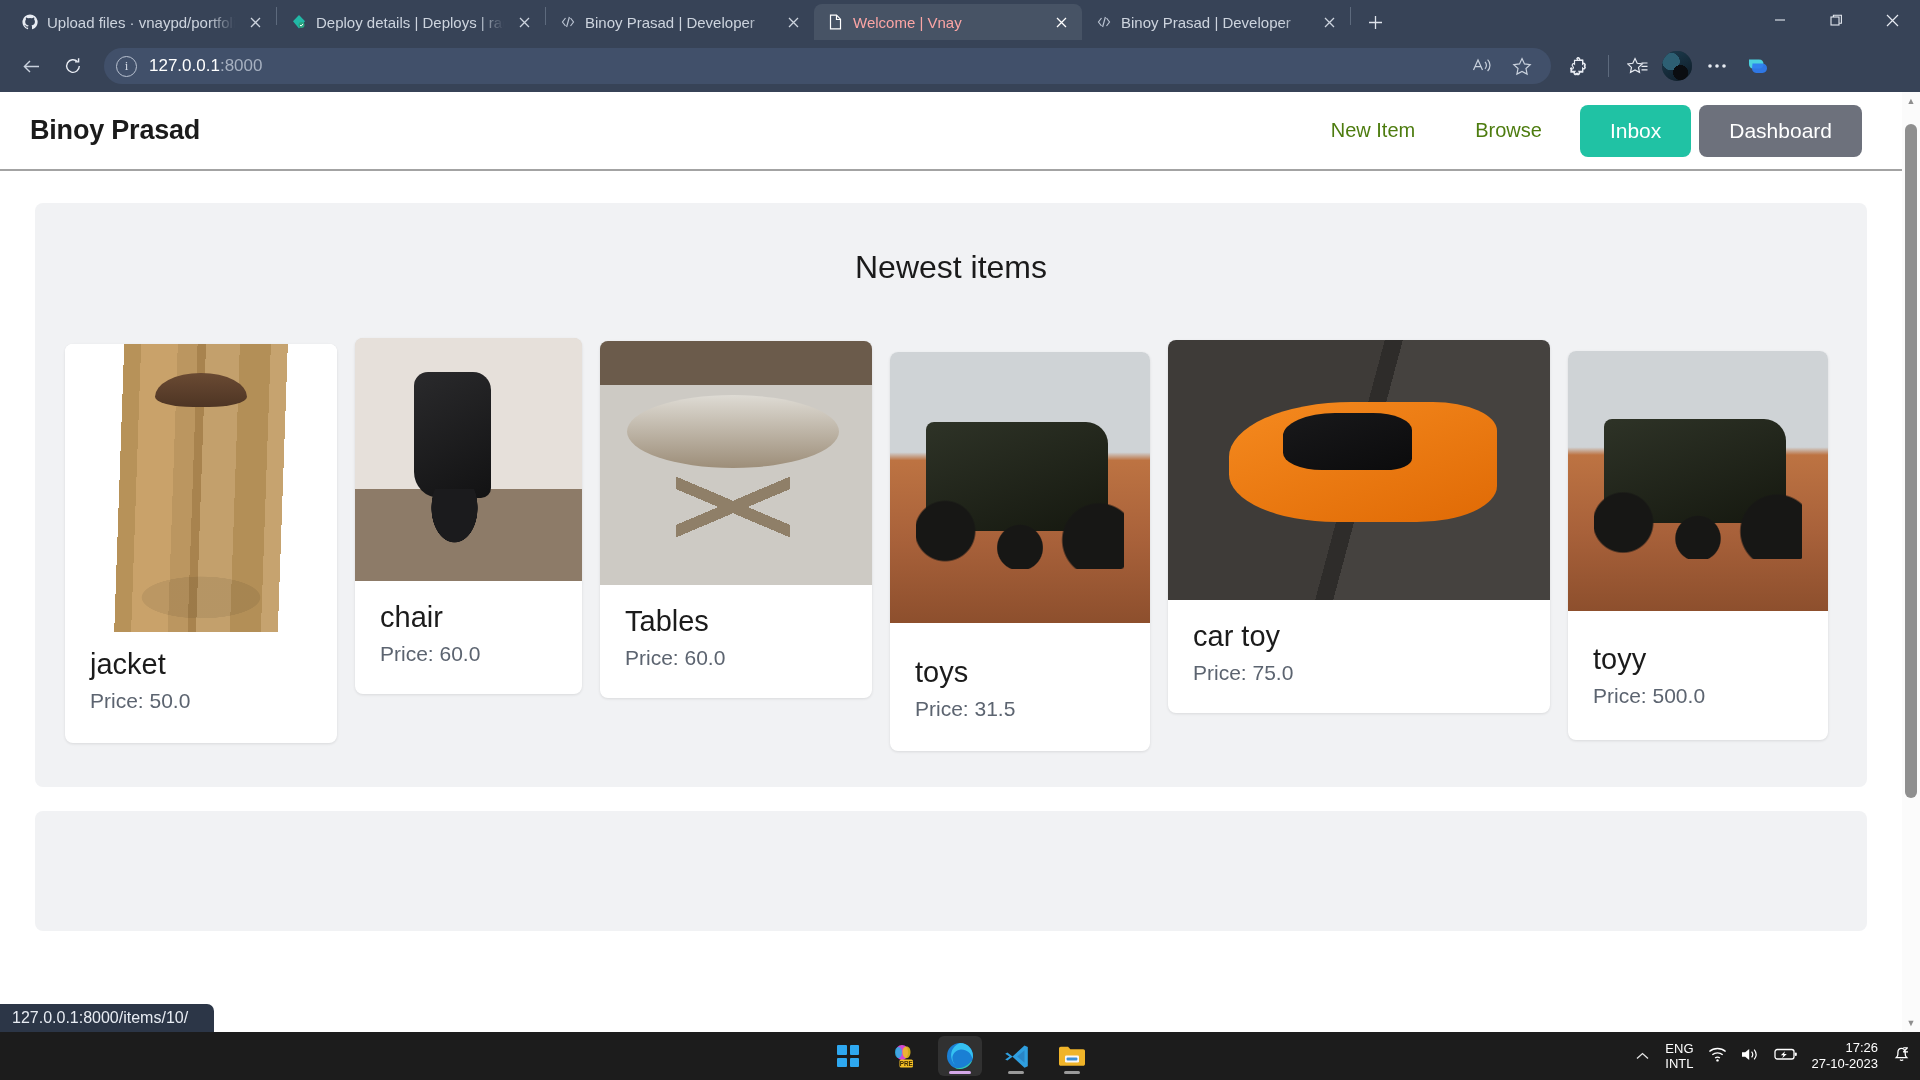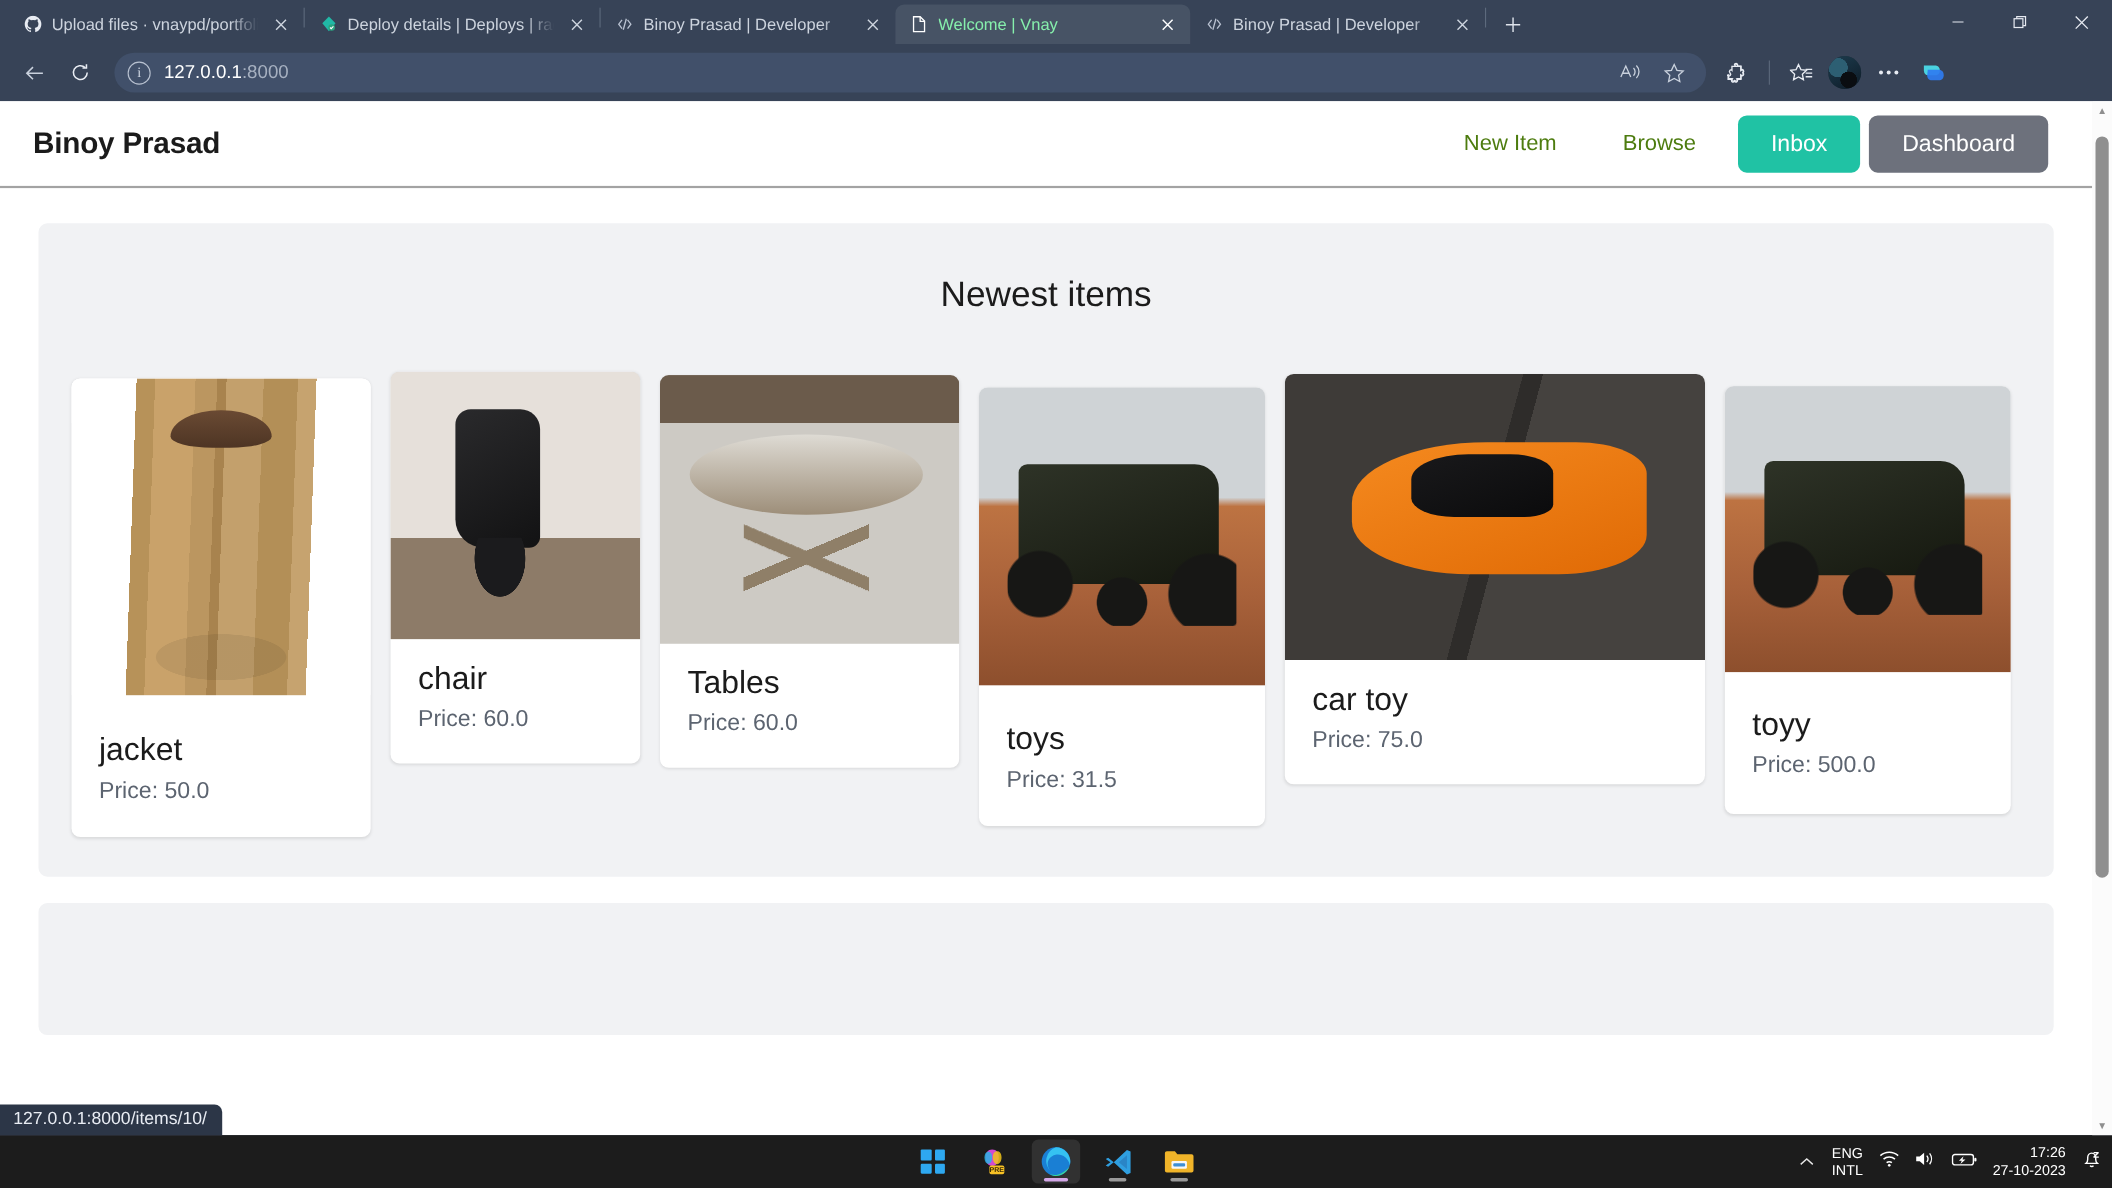--- a/index.html
+++ b/index.html
@@ -12,21 +12,21 @@
 
   
   .browser { position:absolute; left:0; top:0; width:1920px; height:1032px; background:#374357; }
 
   .tabstrip { position:relative; height:40px; display:flex; align-items:flex-end; padding-left:8px; }
   .tab {
     position:relative; display:flex; align-items:center; gap:9px;
     height:36px; width:268px; padding:0 10px 0 13px; border-radius:8px 8px 0 0;
     color:#cdd4de; font-size:15px; cursor:default; flex:0 0 auto;
   }
-  .tab.active { background:#475365; color:#86efac; }
+  .tab.active { background:#475365; color:#fca5a5; }
   .tab .favicon { width:17px; height:17px; flex:0 0 17px; display:flex; align-items:center; justify-content:center; }
   .tab .tab-title {
     flex:1 1 auto; white-space:nowrap; overflow:hidden;
     -webkit-mask-image: linear-gradient(to right, #000 86%, transparent 100%);
             mask-image: linear-gradient(to right, #000 86%, transparent 100%);
     font-size:15px;
   }
   .tab .tab-close { width:22px; height:22px; flex:0 0 22px; display:flex; align-items:center; justify-content:center; border-radius:4px; }
   .tab-sep { width:1px; height:18px; background:#5d6a7d; align-self:center; margin-bottom:9px; flex:0 0 1px; }
   .newtab { width:36px; height:30px; display:flex; align-items:center; justify-content:center; color:#dfe4ec; margin:0 0 3px 6px; border-radius:5px; flex:0 0 36px; }
@@ -77,21 +77,21 @@
   .cards { display:flex; align-items:flex-start; gap:18px; padding:0 30px; margin-top:58px; }
   .card { background:#ffffff; border-radius:8px; overflow:hidden; box-shadow:0 1px 3px rgba(0,0,0,.10); flex:0 0 auto; width:272px; }
   .card .thumb { width:100%; background-size:cover; background-position:center; }
   .card .body { padding:20px 25px 28px 25px; }
   .card .name { font-size:29px; color:#1b1b1b; font-weight:400; line-height:1.15; }
   .card .price { font-size:21px; color:#5c6470; margin-top:8px; }
 
   
   .c0 { margin-top:0px;  width:272px; }
   .c0 .thumb { height:288px; }
-  .c0 .body  { padding-top:34px; padding-bottom:30px; }
+  .c0 .body  { padding-top:16px; padding-bottom:30px; }
   .c1 { margin-top:-6px; width:227px; }
   .c1 .thumb { height:243px; }
   .c2 { margin-top:-3px; width:272px; }
   .c2 .thumb { height:244px; }
   .c3 { margin-top:8px;  width:260px; }
   .c3 .thumb { height:271px; }
   .c3 .body  { padding-top:33px; padding-bottom:30px; }
   .c4 { margin-top:-4px; width:382px; }
   .c4 .thumb { height:260px; }
   .c5 { margin-top:7px;  width:260px; }
@@ -137,21 +137,21 @@
         radial-gradient(circle at 88% 62%, #171715 0 19%, transparent 20%); }
   .th-car { background:linear-gradient(105deg,#3e3b38 0 48%, #2e2c2a 48% 52%, #45423f 52% 100%); position:relative; }
   .th-car::before{ content:""; position:absolute; left:16%; top:24%; width:70%; height:46%;
       background:linear-gradient(160deg,#f58a1f,#e06a05); border-radius:46% 24% 30% 40%; }
   .th-car::after{ content:""; position:absolute; left:30%; top:28%; width:34%; height:22%;
       background:linear-gradient(160deg,#19191b,#0b0b0c); border-radius:40% 30% 20% 30%; }
 
   
   .statusbar {
     position:absolute; left:0; bottom:0; height:28px; background:#2c3647; color:#e8ecf3;
-    font-size:16px; padding:0 14px 0 12px; display:flex; align-items:center;
+    font-size:16px; padding:0 26px 0 12px; display:flex; align-items:center;
     border-top-right-radius:7px; z-index:5;
   }
 
   
   .pscroll { position:absolute; right:0; top:92px; width:18px; height:940px; background:#fbfbfb; z-index:6; }
   .pscroll .arrow { height:18px; display:flex; align-items:center; justify-content:center; color:#8e8e8e; font-size:9px; }
   .pscroll .thumbbar { position:absolute; left:3px; top:32px; width:12px; height:674px; background:#8f8f8f; border-radius:6px; }
   .pscroll .dn { position:absolute; bottom:0; left:0; right:0; }
 
   

